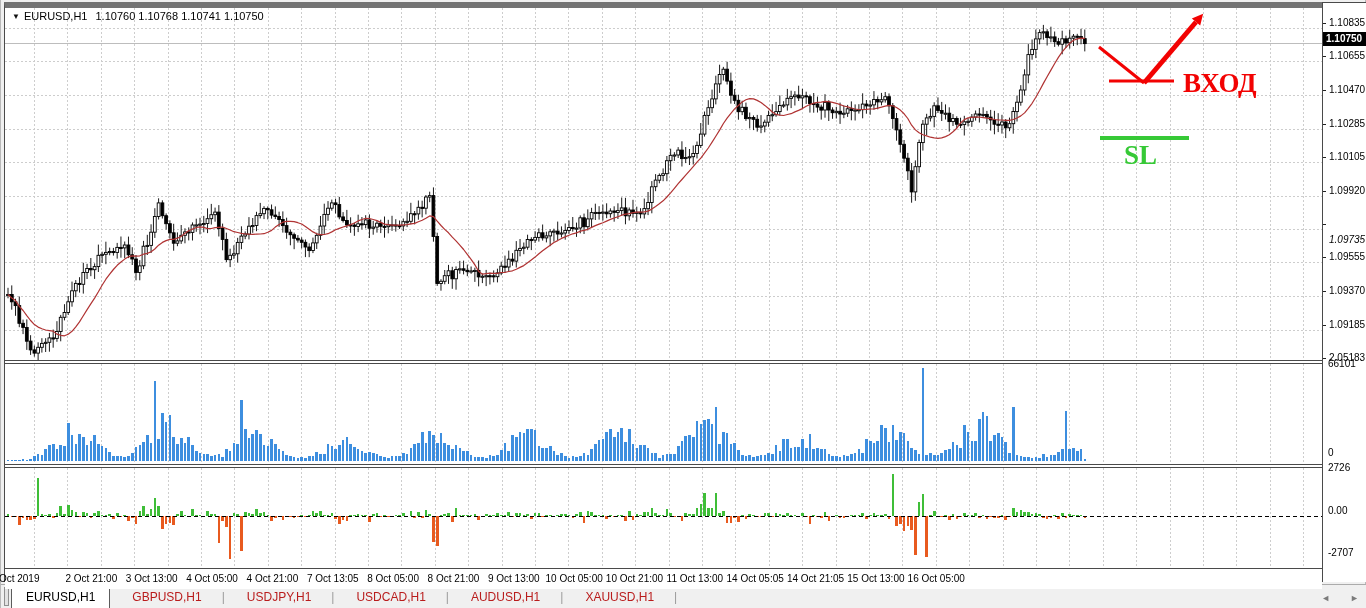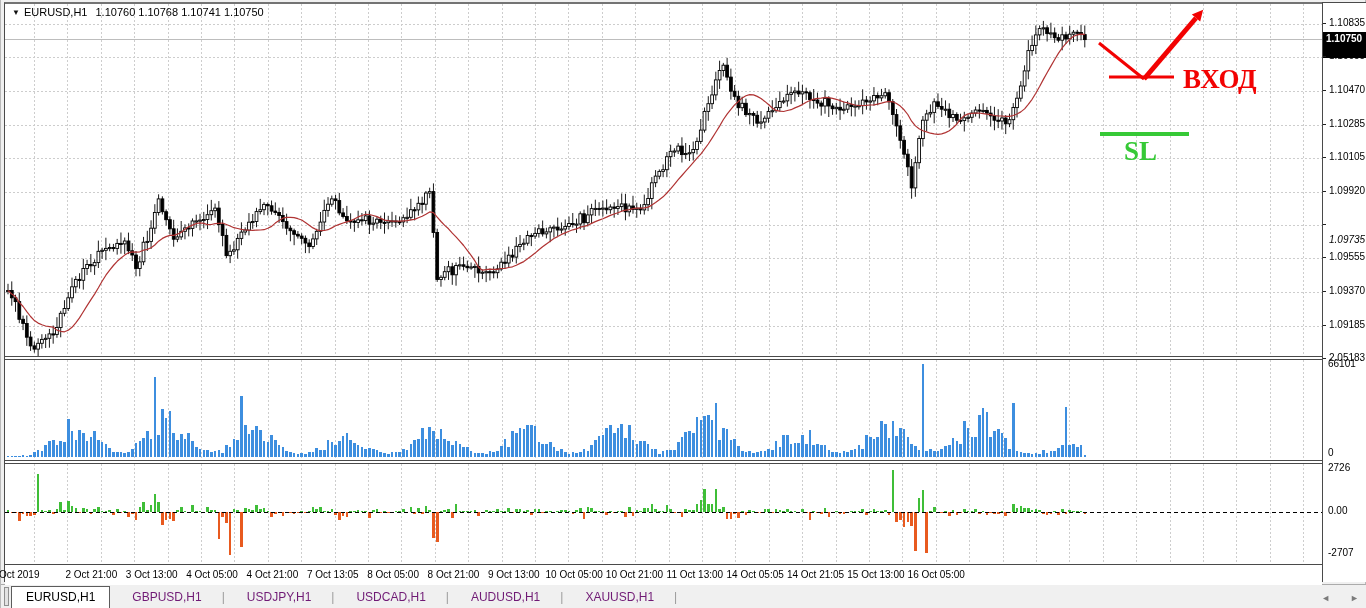--- a/index.html
+++ b/index.html
@@ -1,43 +1,43 @@
 <!DOCTYPE html>
 <html><head>
 <meta charset="utf-8">
 <style>
   html,body{margin:0;padding:0;background:#f0f0f0}
   body{width:1366px;height:608px;font-family:"Liberation Sans",sans-serif;position:relative;overflow:hidden}
   #app{position:absolute;inset:0;border-left:1px solid #b9b9b9;border-right:1px solid #b9b9b9;box-sizing:border-box}
-  .chart-area{position:absolute;left:3px;top:2px;width:1318px;height:580px;border-top:2px solid #737373;border-left:1px solid #4a4a4a;background:#4c1d95;box-sizing:border-box}
+  .chart-area{position:absolute;left:3px;top:2px;width:1318px;height:580px;border-top:6px solid #737373;border-left:1px solid #4a4a4a;background:#4c1d95;box-sizing:border-box}
   .pane{position:absolute;left:0;width:1317px;overflow:hidden;background:#fff}
   #pane-main{top:0;height:352px}
   #pane-vol{top:356px;height:100px}
   #pane-delta{top:460px;height:100px}
   .sep{position:absolute;left:0;width:1317px;height:4px;background:#fff;border-top:1px solid #4a4a4a;border-bottom:1px solid #4a4a4a;box-sizing:border-box;z-index:4}
   #sep1{top:352px}
   #sep2{top:456px}
   .pane-header{position:absolute;left:7px;top:2px;font-size:11px;color:#000;z-index:3;pointer-events:none;white-space:nowrap}
   #main-title{font-weight:500}
   #main-title .marker{font-size:8px;vertical-align:1px;margin-right:4px;color:#111}
   #main-title .ohlc{margin-left:8px;font-weight:500}
   svg{position:absolute;left:0;top:0;display:block}
   #time-axis{position:absolute;top:560px;left:0;width:1317px;height:20px;border-top:1px solid #4a4a4a;background:#fff;z-index:5}
   .time-label{position:absolute;top:4px;font-size:10px;color:#000;transform:translateX(-50%);white-space:nowrap}
   .price-axis{position:absolute;left:1321px;top:2px;width:45px;height:580px;background:#fff;border-top:1px solid #4a4a4a;border-left:1px solid #4a4a4a;box-sizing:border-box;z-index:6}
   .plabel{position:absolute;left:6px;font-size:10px;color:#000;white-space:nowrap}
   .ptick{position:absolute;left:0;width:3px;height:1px;background:#222}
-  .cur-badge{position:absolute;left:0;width:44px;height:26px;background:#000;color:#fff;font-size:10px;font-weight:bold;line-height:14px;padding-left:3px;box-sizing:border-box}
+  .cur-badge{position:absolute;left:0;width:44px;height:14px;background:#000;color:#fff;font-size:10px;font-weight:bold;line-height:14px;padding-left:3px;box-sizing:border-box}
   .axis-sub{position:absolute;left:5px;font-size:10px;color:#000}
   #vol-max{top:355px}#vol-min{top:444px}
   #dl-max{top:459px}#dl-zero{top:502px}#dl-min{top:544px}
   .tabbar{position:absolute;left:0;top:584px;width:1366px;height:24px;background:#f0f0f0;border-top:1px solid #ababab;box-sizing:border-box;display:flex;align-items:flex-start}
   .gripper{width:5px;height:19px;border:1px solid #909090;background:#e3e3e3;margin:2px 2px 0 3px;box-sizing:border-box}
   .tab-active{margin-top:1px;background:#fff;border:1px solid #5c5c5c;padding:3px 14px 4px;font-size:12px;color:#000;white-space:nowrap}
-  .tab-item{padding-top:5px;font-size:12px;color:#701a75;margin-left:22px;white-space:nowrap}
+  .tab-item{padding-top:5px;font-size:12px;color:#b91c1c;margin-left:22px;white-space:nowrap}
   .tab-div{padding-top:5px;color:#9a9a9a;margin-left:20px;font-size:12px}
   .tab-scrolls{position:absolute;right:8px;top:8px;color:#7b7b7b;font-size:9px;display:flex;gap:20px}
 </style>
 </head>
 <body>
 
 <div id="app">
 
   <div class="chart-area">
 

